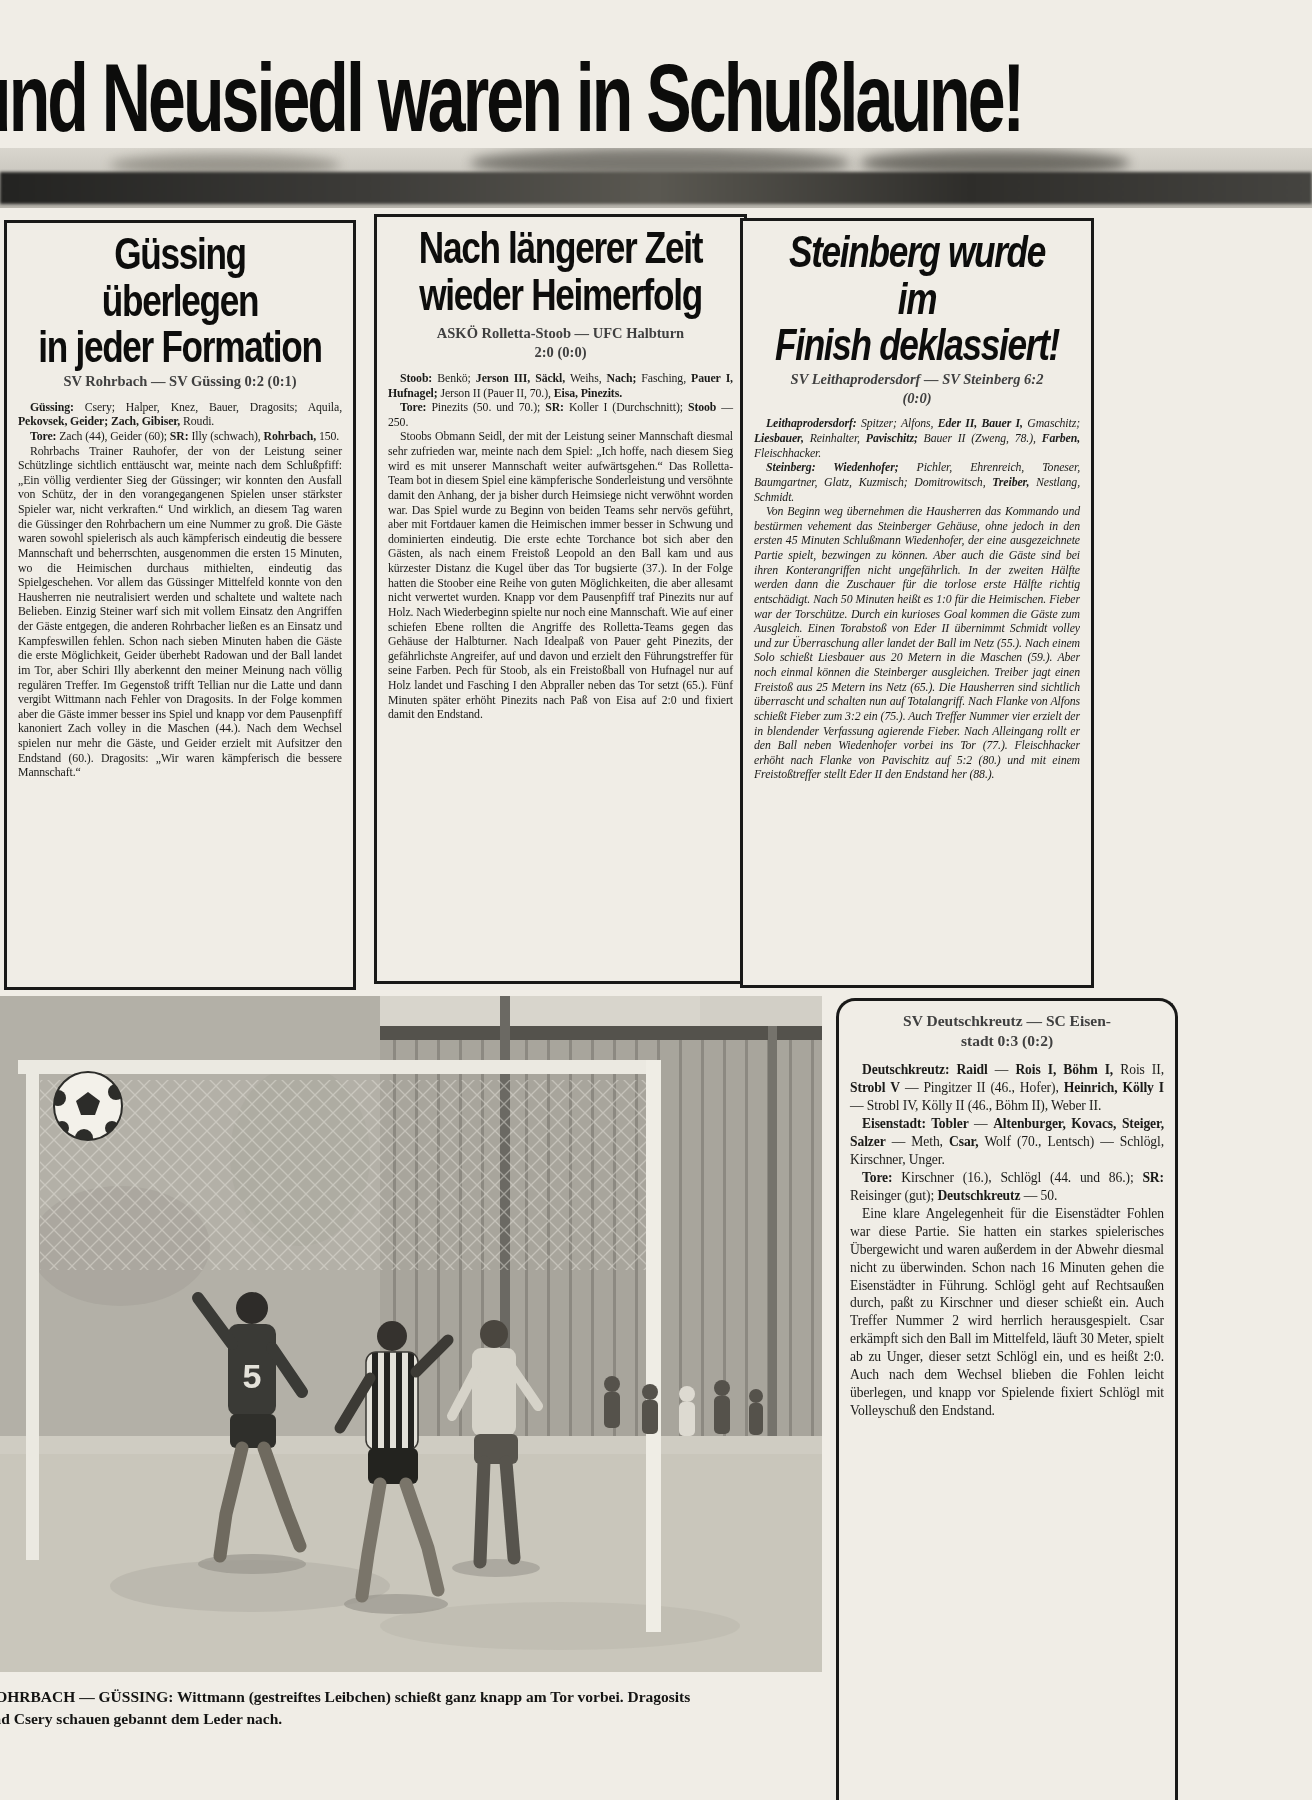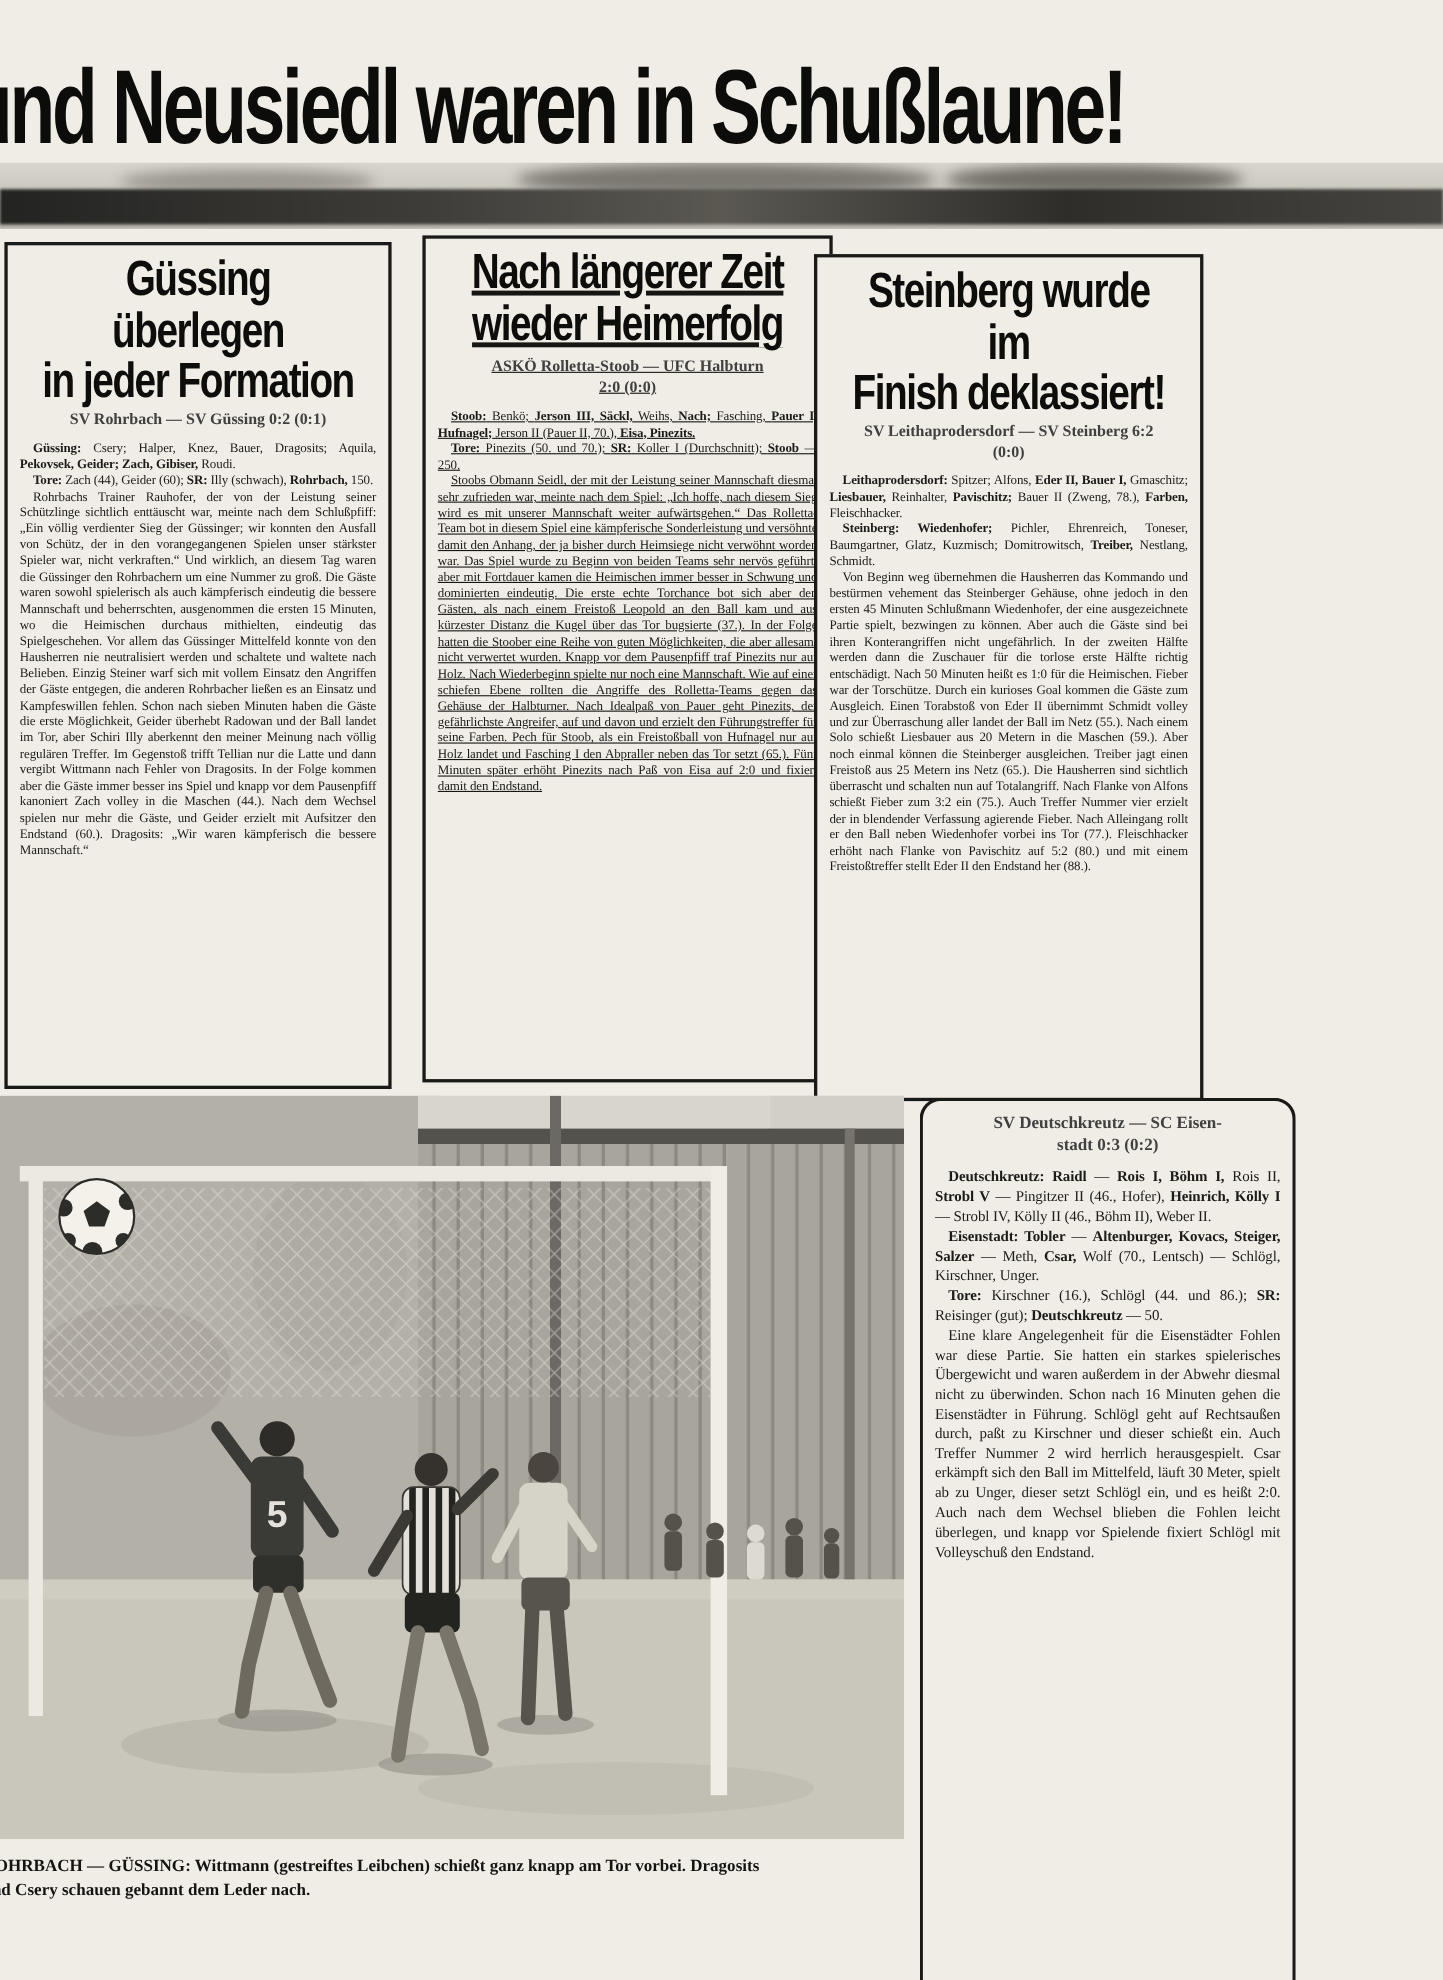--- a/index.html
+++ b/index.html
@@ -16,22 +16,22 @@
   .band-core{position:absolute;left:0;top:24px;width:100%;height:32px;filter:blur(1.5px);
         background:linear-gradient(90deg,#232321 0%,#3c3b38 28%,#5a5851 50%,#2e2d2a 74%,#454440 100%);}
   .band-blob{position:absolute;border-radius:50%;filter:blur(6px);}
   .bb1{left:470px;top:0;width:380px;height:30px;background:#6b6962;opacity:.85;}
   .bb2{left:860px;top:2px;width:270px;height:26px;background:#57554e;opacity:.8;}
   .bb3{left:110px;top:6px;width:230px;height:22px;background:#8b887f;opacity:.8;}
   
   .art-box{position:absolute;border:3px solid #191918;box-sizing:border-box;
            padding:8px 11px 8px 11px;overflow:hidden;background:#f0ede6;}
   #box0{left:4px;top:220px;width:352px;height:770px;}
-  #box1{left:384px;top:214px;width:373px;height:770px;text-decoration:underline;}
-  #box2{left:740px;top:231px;width:354px;height:770px;}
+  #box1{left:374px;top:214px;width:373px;height:770px;}
+  #box2{left:740px;top:218px;width:354px;height:770px;font-style:italic;}
   #box3{left:836px;top:998px;width:342px;height:938px;border-bottom:none;border-radius:19px;}
   .art-title{font-family:"Liberation Sans",sans-serif;font-weight:bold;font-size:40px;
              letter-spacing:-1.5px;line-height:1.04;text-align:center;color:#0d0d0c;
              transform:scale(0.88,1.12);transform-origin:50% 0;margin-bottom:16px;}
   .art-title:empty{margin-bottom:0;}
   .art-match{font-weight:bold;font-size:14.5px;text-align:center;line-height:1.3;
              margin:10px 0 9px 0;color:#404040;}
   #box3 .art-match{font-size:15.5px;margin:2px 0 10px 0;}
   .art-body{text-align:justify;font-size:11.8px;line-height:1.24;letter-spacing:-0.1px;color:#1b1b19;}
   #box3 .art-body{font-size:13.6px;line-height:1.32;}

